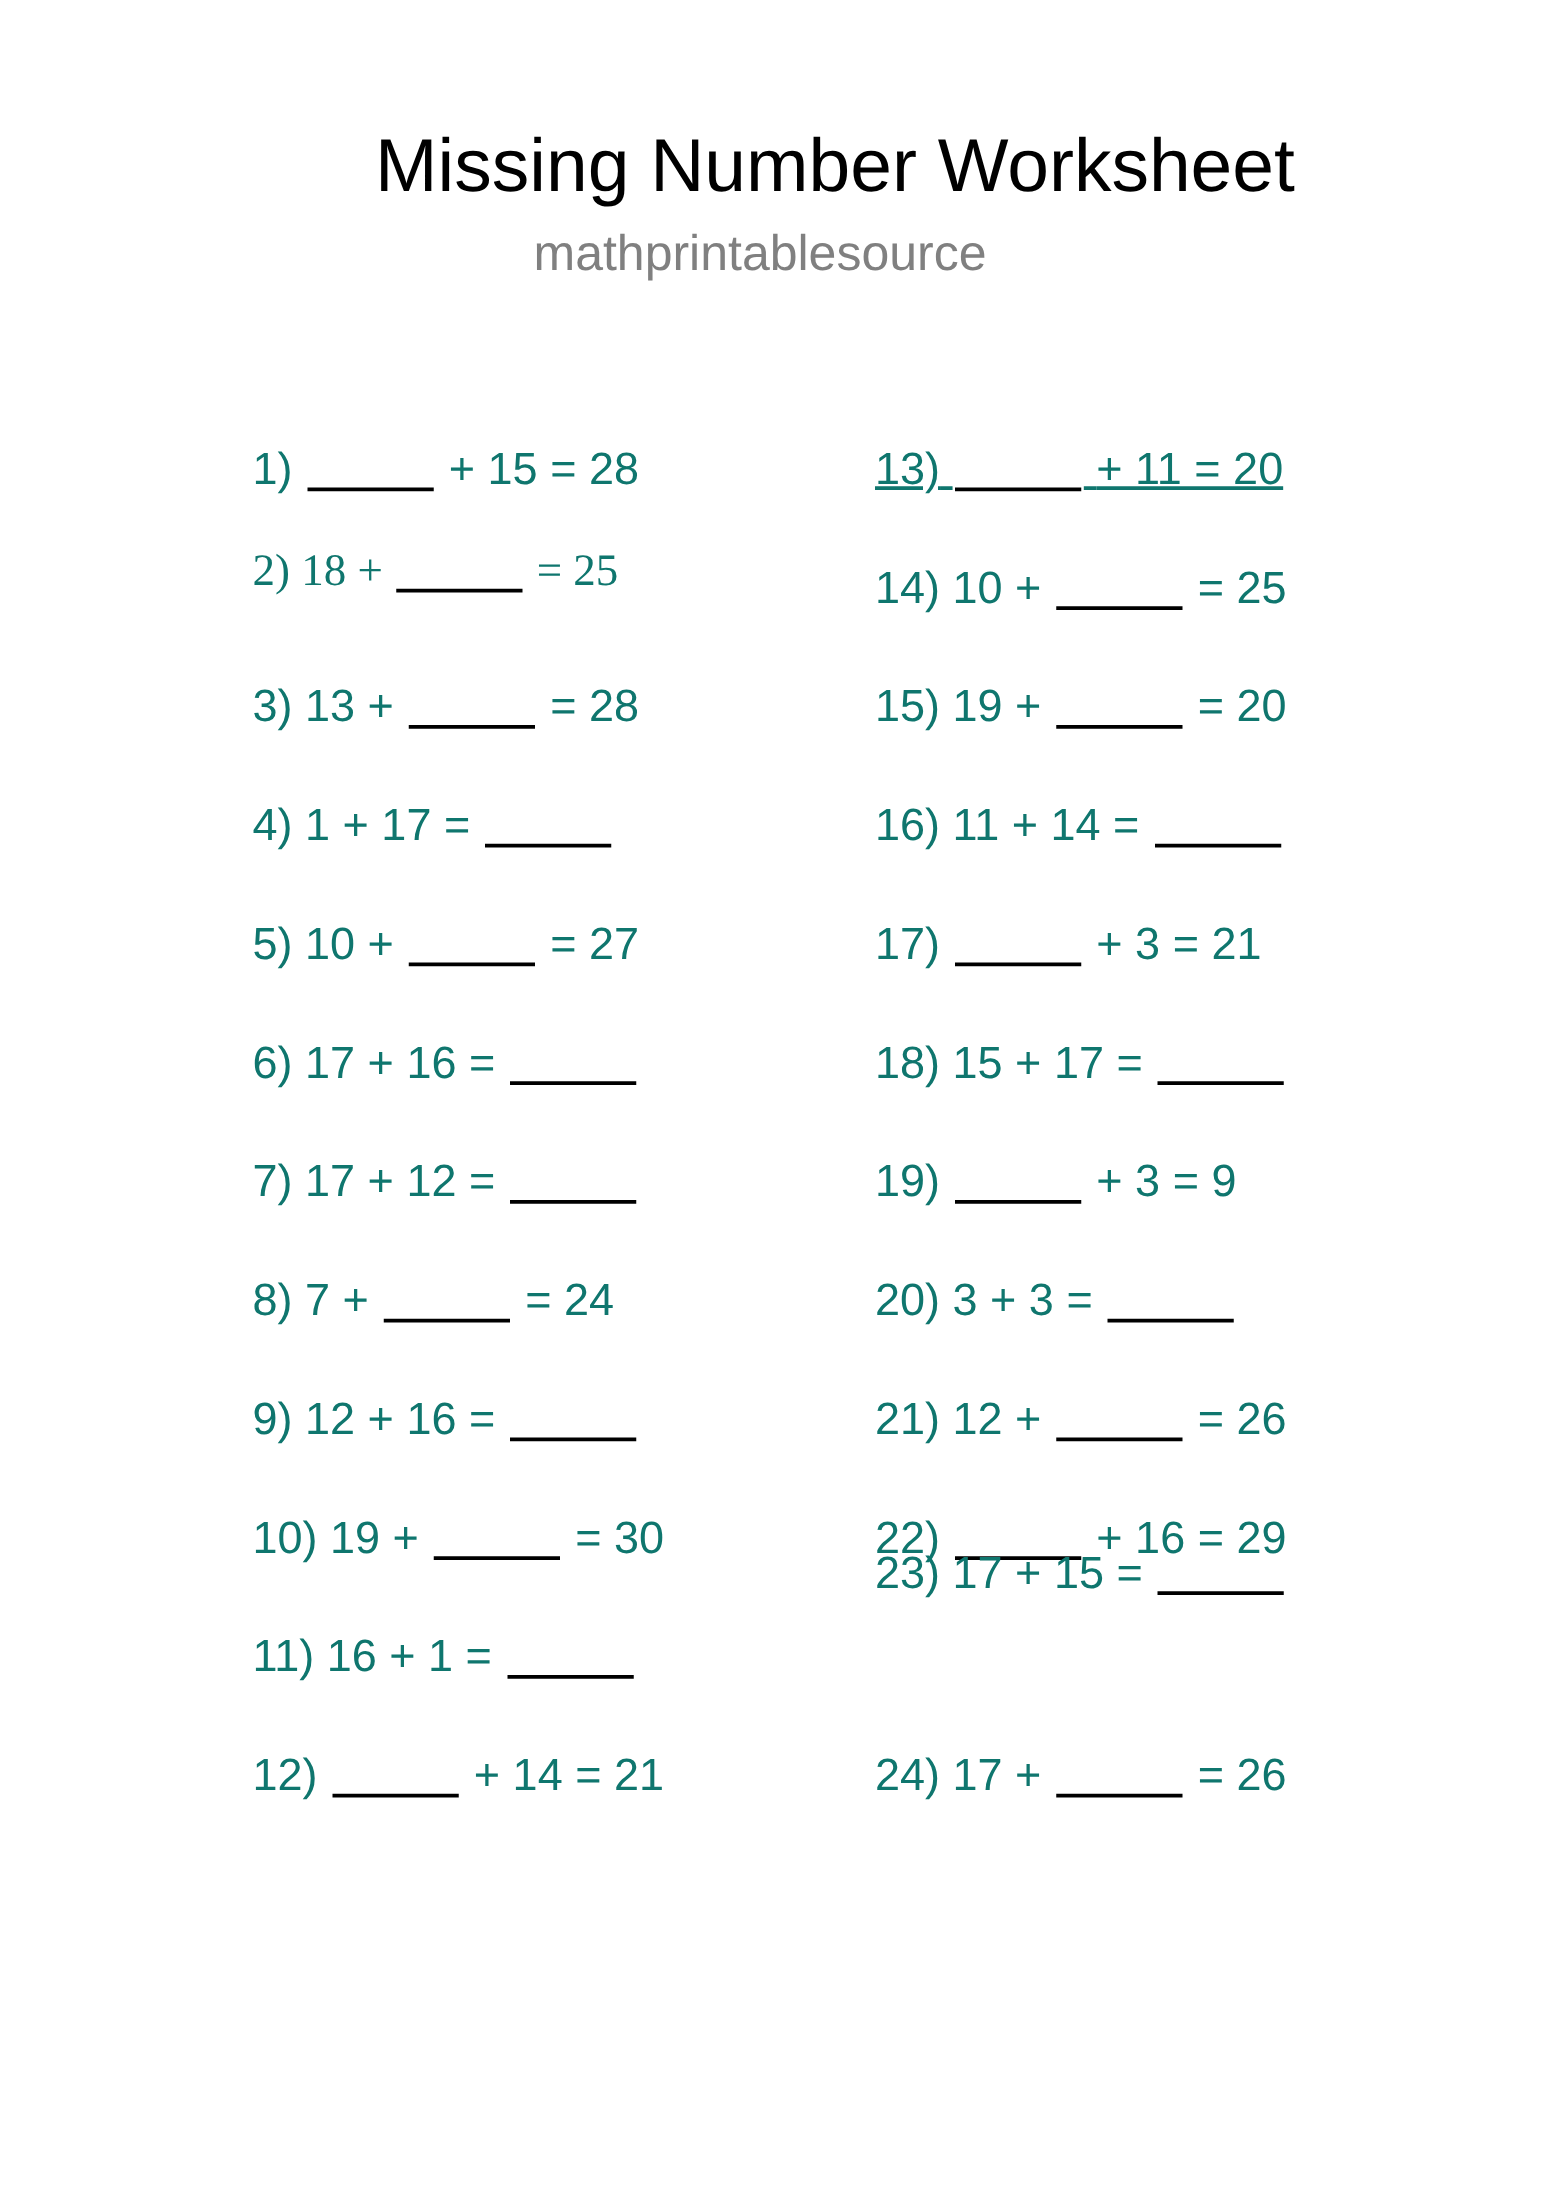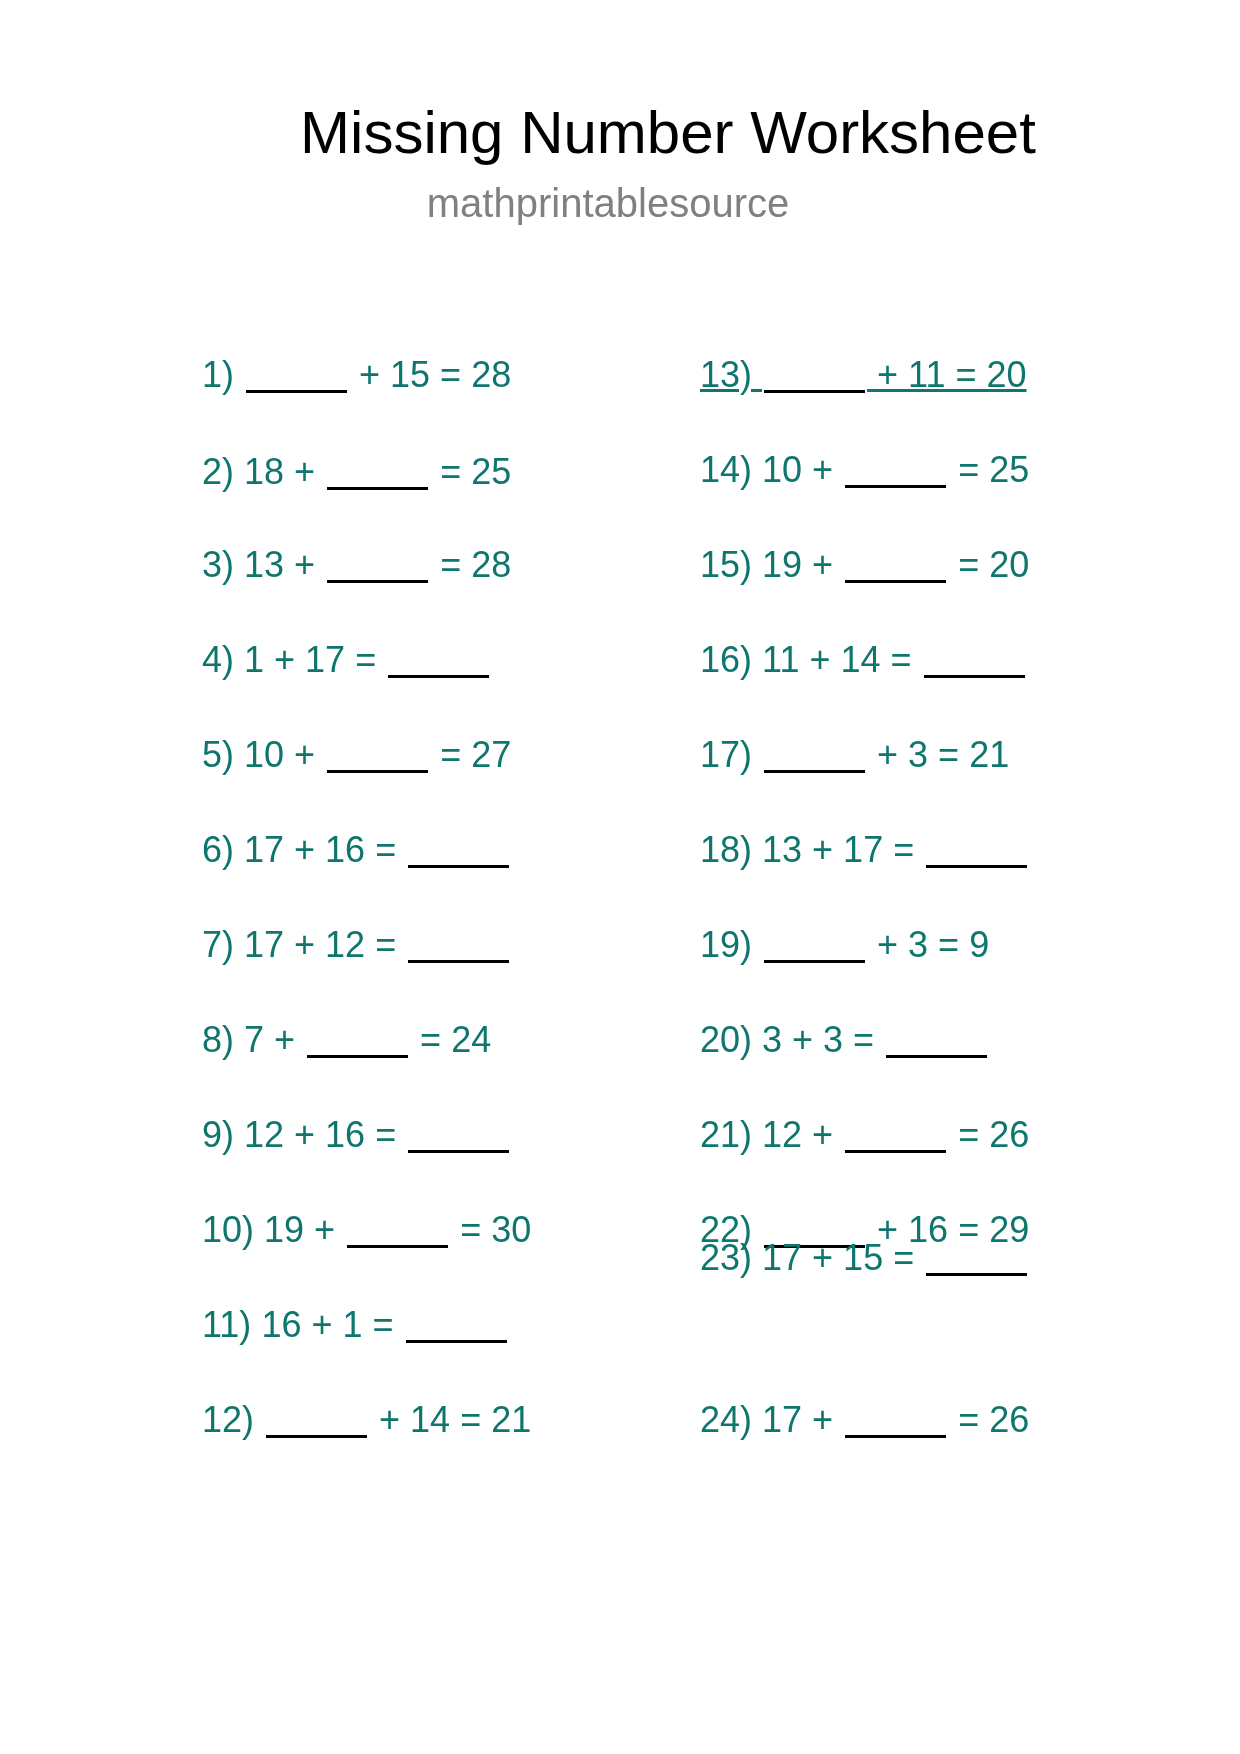--- a/index.html
+++ b/index.html
@@ -67,38 +67,38 @@
     }
   </style>
 </head>
 <body>
 
 <div class="title">Missing Number Worksheet</div>
 <div class="subtitle">mathprintablesource</div>
 
 <div class="column col-left" id="col0">
     <div class="problem" style="top: 350px;"><span>1)</span> <span class="blank"></span> <span>+ 15 = 28</span></div>
-    <div class="problem" style="top: 447px;"><span>2)</span> <span>18 +</span> <span class="blank"></span> <span>= 25</span></div>
+    <div class="problem" style="top: 431px; font-family: Liberation Serif, serif;"><span>2)</span> <span>18 +</span> <span class="blank"></span> <span>= 25</span></div>
     <div class="problem" style="top: 540px;"><span>3)</span> <span>13 +</span> <span class="blank"></span> <span>= 28</span></div>
     <div class="problem" style="top: 635px;"><span>4)</span> <span>1 + 17 =</span> <span class="blank"></span></div>
     <div class="problem" style="top: 730px;"><span>5)</span> <span>10 +</span> <span class="blank"></span> <span>= 27</span></div>
     <div class="problem" style="top: 825px;"><span>6)</span> <span>17 + 16 =</span> <span class="blank"></span></div>
     <div class="problem" style="top: 920px;"><span>7)</span> <span>17 + 12 =</span> <span class="blank"></span></div>
     <div class="problem" style="top: 1015px;"><span>8)</span> <span>7 +</span> <span class="blank"></span> <span>= 24</span></div>
     <div class="problem" style="top: 1110px;"><span>9)</span> <span>12 + 16 =</span> <span class="blank"></span></div>
     <div class="problem" style="top: 1205px;"><span>10)</span> <span>19 +</span> <span class="blank"></span> <span>= 30</span></div>
     <div class="problem" style="top: 1300px;"><span>11)</span> <span>16 + 1 =</span> <span class="blank"></span></div>
     <div class="problem" style="top: 1395px;"><span>12)</span> <span class="blank"></span> <span>+ 14 = 21</span></div>
   </div>
 <div class="column col-right" id="col1">
     <div class="problem" style="top: 350px; text-decoration: underline;"><span>13)</span> <span class="blank"></span> <span>+ 11 = 20</span></div>
     <div class="problem" style="top: 445px;"><span>14)</span> <span>10 +</span> <span class="blank"></span> <span>= 25</span></div>
     <div class="problem" style="top: 540px;"><span>15)</span> <span>19 +</span> <span class="blank"></span> <span>= 20</span></div>
     <div class="problem" style="top: 635px;"><span>16)</span> <span>11 + 14 =</span> <span class="blank"></span></div>
     <div class="problem" style="top: 730px;"><span>17)</span> <span class="blank"></span> <span>+ 3 = 21</span></div>
-    <div class="problem" style="top: 825px;"><span>18)</span> <span>13 + 17 =</span> <span class="blank"></span></div>
+    <div class="problem" style="top: 825px;"><span>18)</span> <span>15 + 17 =</span> <span class="blank"></span></div>
     <div class="problem" style="top: 920px;"><span>19)</span> <span class="blank"></span> <span>+ 3 = 9</span></div>
     <div class="problem" style="top: 1015px;"><span>20)</span> <span>3 + 3 =</span> <span class="blank"></span></div>
     <div class="problem" style="top: 1110px; text-align: center;"><span>21)</span> <span>12 +</span> <span class="blank"></span> <span>= 26</span></div>
     <div class="problem" style="top: 1205px; text-align: right;"><span>22)</span> <span class="blank"></span> <span>+ 16 = 29</span></div>
     <div class="problem" style="top: 1233px;"><span>23)</span> <span>17 + 15 =</span> <span class="blank"></span></div>
     <div class="problem" style="top: 1395px;"><span>24)</span> <span>17 +</span> <span class="blank"></span> <span>= 26</span></div>
   </div>
 
 </body></html>

